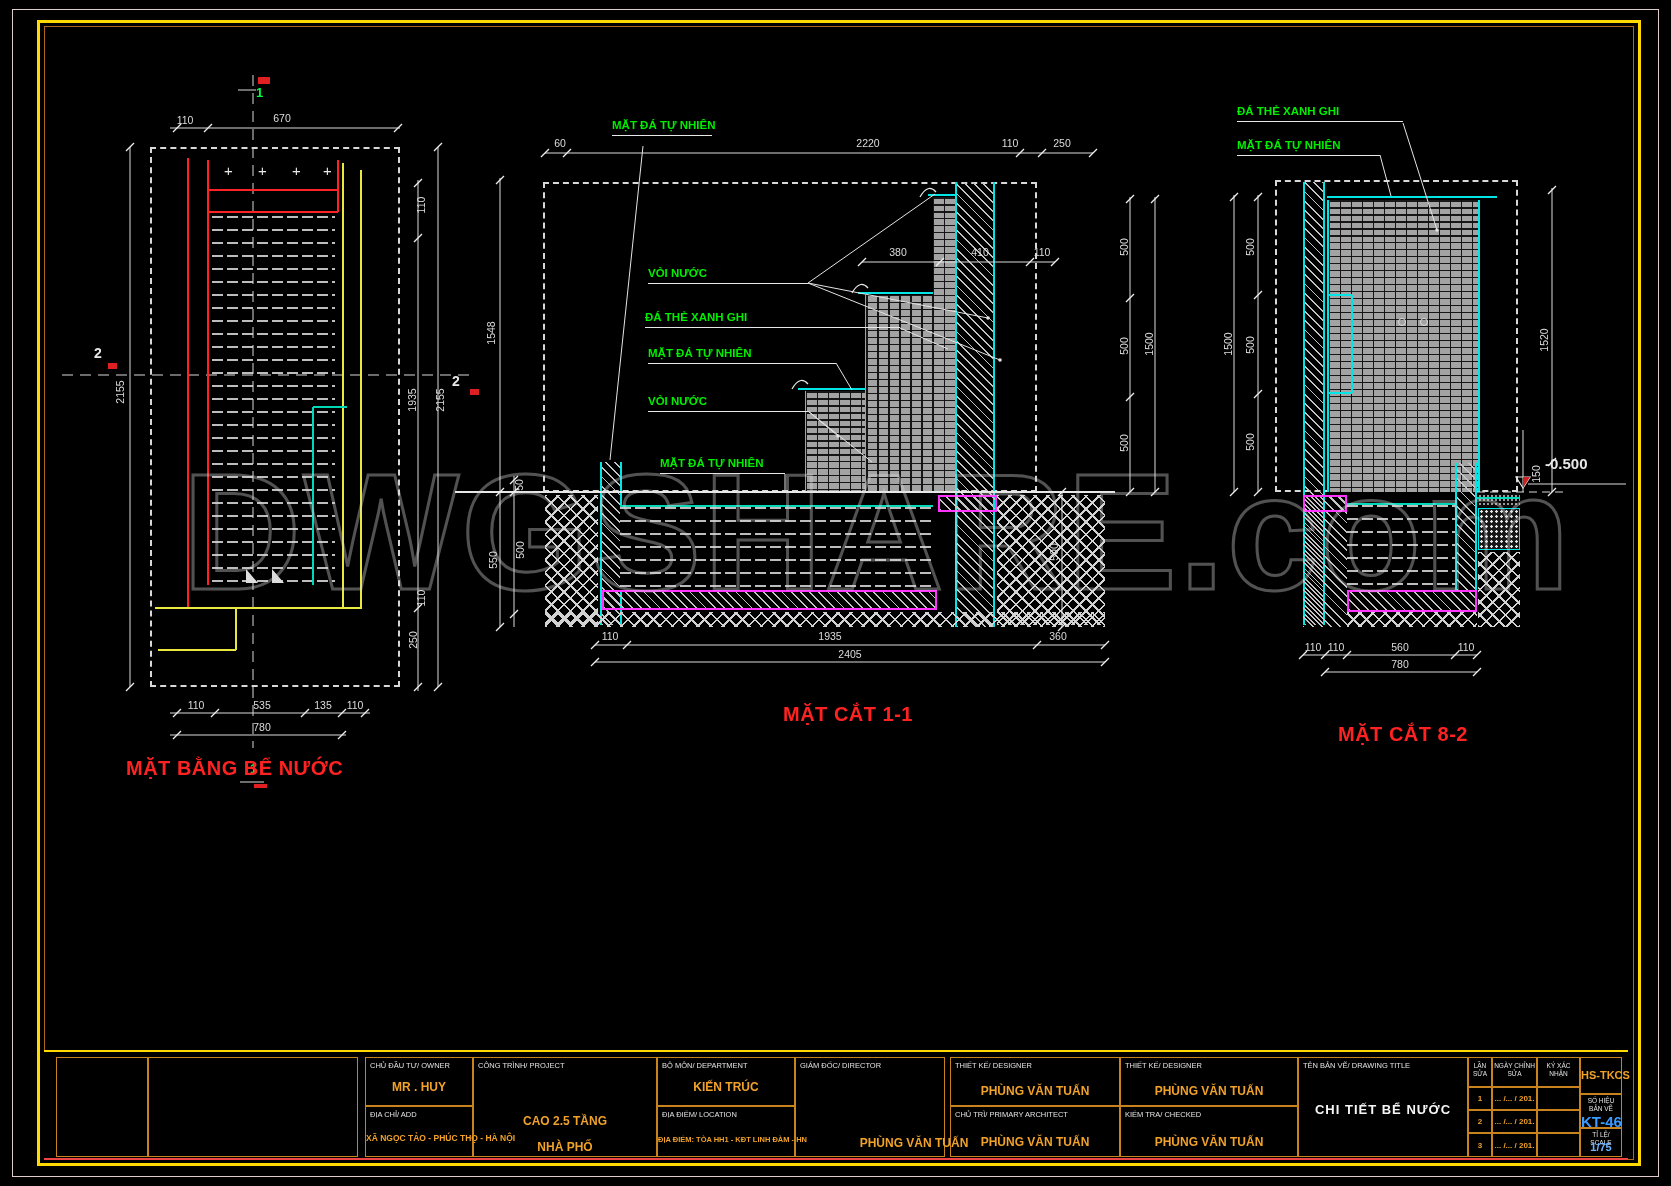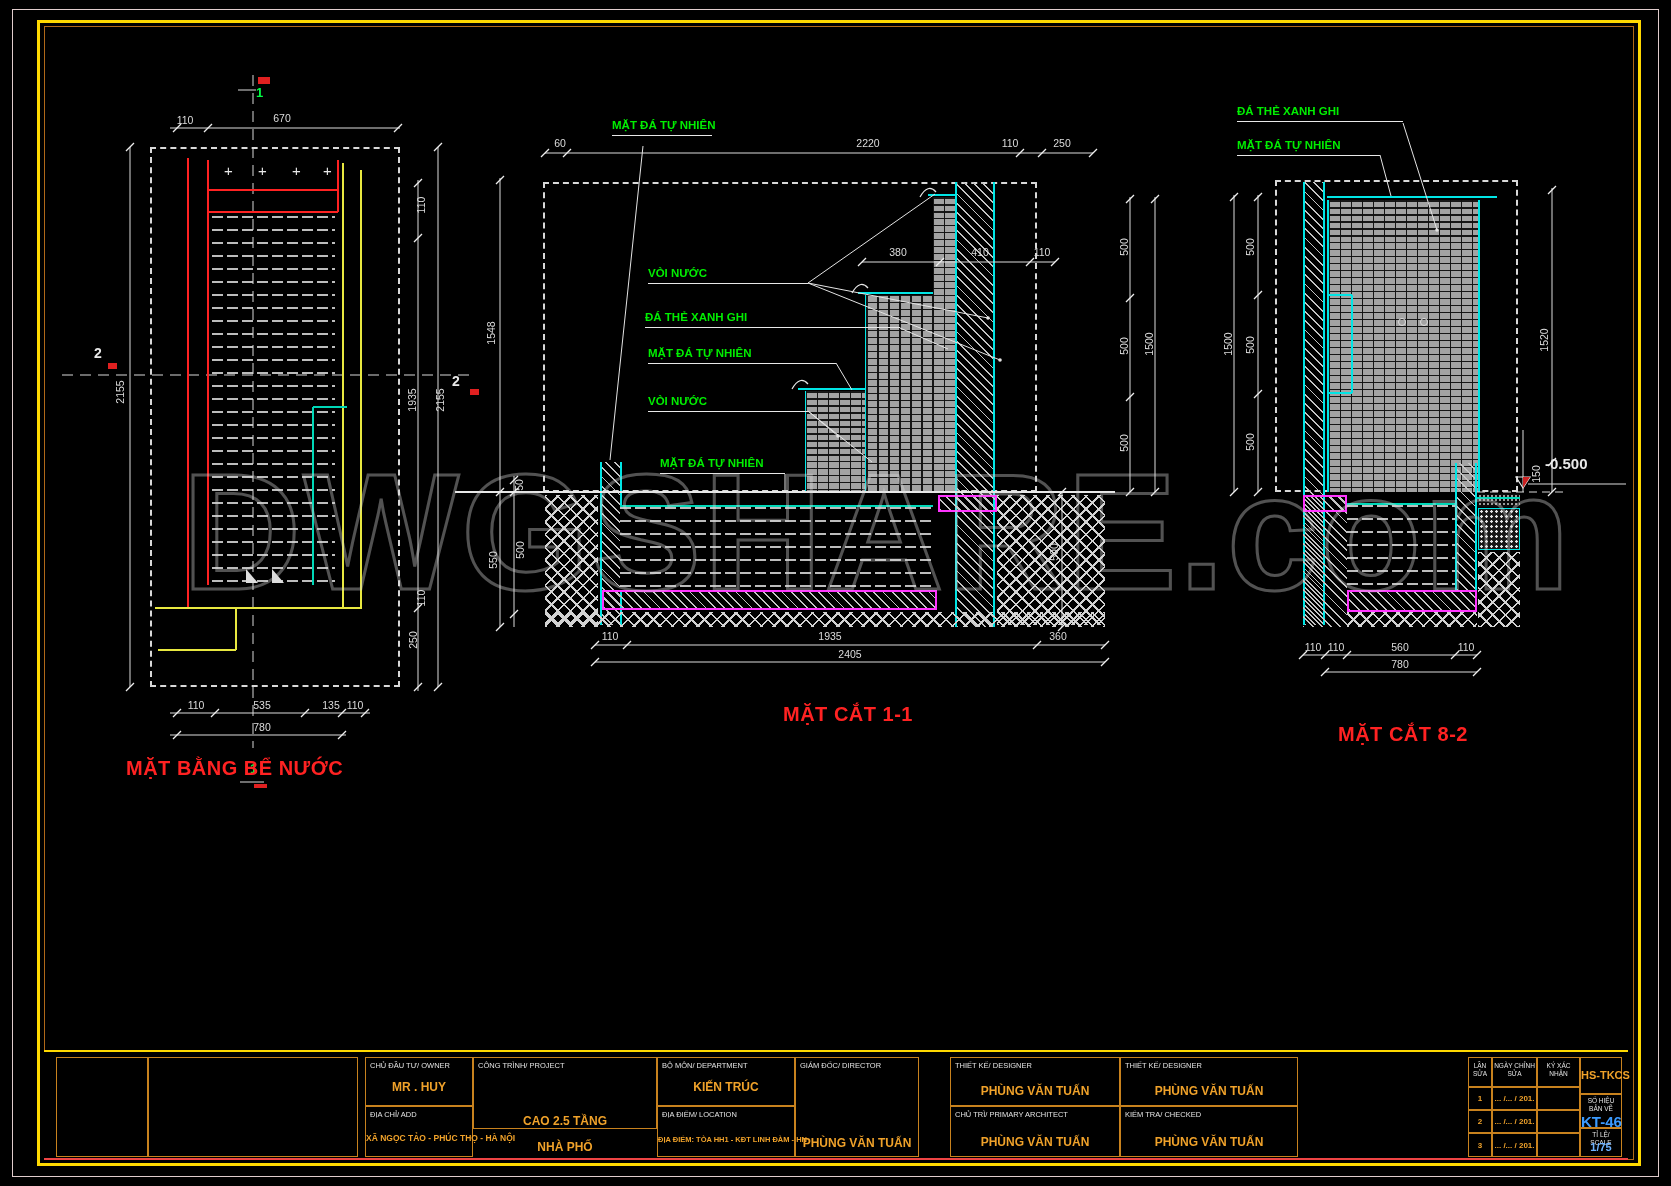--- a/index.html
+++ b/index.html
@@ -86,21 +86,21 @@
     <span class="d" style="left:185px;top:120px;">110</span>
     <span class="d" style="left:282px;top:118px;">670</span>
     <span class="dr" style="left:120px;top:392px;">2155</span>
     <span class="dr" style="left:421px;top:205px;">110</span>
     <span class="dr" style="left:412px;top:400px;">1935</span>
     <span class="dr" style="left:440px;top:400px;">2155</span>
     <span class="dr" style="left:421px;top:598px;">110</span>
     <span class="dr" style="left:413px;top:640px;">250</span>
     <span class="d" style="left:196px;top:705px;">110</span>
     <span class="d" style="left:262px;top:705px;">535</span>
-    <span class="d" style="left:323px;top:705px;margin-left:8px;">135</span>
+    <span class="d" style="left:323px;top:705px;">135</span>
     <span class="d" style="left:355px;top:705px;">110</span>
     <span class="d" style="left:262px;top:727px;">780</span>
     <span class="rtitle" style="left:126px;top:757px;">MẶT BẰNG BỂ NƯỚC</span>
   </div>
 
   <div>
     <div class="dashedrect" style="left:543px;top:182px;width:494px;height:310px;"></div>
     <div class="abs hatch cyb" style="left:955px;top:182px;width:40px;height:445px;"></div>
     <div class="abs brick" style="left:933px;top:197px;width:22px;height:295px;"></div>
     <div class="abs brick cyl" style="left:865px;top:295px;width:68px;height:197px;"></div>
@@ -221,36 +221,36 @@
 
     <div class="cell" style="left:321px;top:5px;width:108px;height:49px;">
       <span class="tb-label">CHỦ ĐẦU TƯ/ OWNER</span>
       <div class="tb-val" style="top:22px;">MR . HUY</div>
     </div>
     <div class="cell" style="left:321px;top:54px;width:108px;height:51px;">
       <span class="tb-label">ĐỊA CHỈ/ ADD</span>
       <div class="tb-val tb-val-sm" style="top:26px;">XÃ NGỌC TẢO - PHÚC THỌ - HÀ NỘI</div>
     </div>
 
-    <div class="cell" style="left:429px;top:5px;width:184px;height:72px;">
+    <div class="cell" style="left:429px;top:5px;width:184px;height:100px;">
       <span class="tb-label">CÔNG TRÌNH/ PROJECT</span>
       <div class="tb-val" style="top:38px;margin-top:44px;">NHÀ PHỐ</div>
       <div class="tb-val" style="top:56px;">CAO 2.5 TẦNG</div>
     </div>
 
     <div class="cell" style="left:613px;top:5px;width:138px;height:49px;">
       <span class="tb-label">BỘ MÔN/ DEPARTMENT</span>
       <div class="tb-val" style="top:22px;">KIẾN TRÚC</div>
     </div>
     <div class="cell" style="left:613px;top:54px;width:138px;height:51px;">
       <span class="tb-label">ĐỊA ĐIỂM/ LOCATION</span>
       <div class="tb-val" style="top:28px;font-size:7.5px;">ĐỊA ĐIỂM: TÒA HH1 - KĐT LINH ĐÀM - HN</div>
     </div>
 
-    <div class="cell" style="left:751px;top:5px;width:124px;height:100px;">
+    <div class="cell" style="left:751px;top:5px;width:150px;height:100px;padding-left:44px;">
       <span class="tb-label">GIÁM ĐỐC/ DIRECTOR</span>
       <div class="tb-val" style="top:78px;">PHÙNG VĂN TUẤN</div>
     </div>
 
     <div class="cell" style="left:906px;top:5px;width:170px;height:49px;">
       <span class="tb-label">THIẾT KẾ/ DESIGNER</span>
       <div class="tb-val" style="top:26px;">PHÙNG VĂN TUẤN</div>
     </div>
     <div class="cell" style="left:906px;top:54px;width:170px;height:51px;">
       <span class="tb-label">CHỦ TRÌ/ PRIMARY ARCHITECT</span>
@@ -259,20 +259,24 @@
 
     <div class="cell" style="left:1076px;top:5px;width:178px;height:49px;">
       <span class="tb-label">THIẾT KẾ/ DESIGNER</span>
       <div class="tb-val" style="top:26px;">PHÙNG VĂN TUẤN</div>
     </div>
     <div class="cell" style="left:1076px;top:54px;width:178px;height:51px;">
       <span class="tb-label">KIỂM TRA/ CHECKED</span>
       <div class="tb-val" style="top:28px;">PHÙNG VĂN TUẤN</div>
     </div>
 
+    <div class="cell" style="left:1254px;top:5px;width:170px;height:100px;">
+      <span class="tb-label">TÊN BẢN VẼ/ DRAWING TITLE</span>
+      <div class="tb-val tb-white" style="top:44px;">CHI TIẾT BỂ NƯỚC</div>
+    </div>
 
     <div class="cell" style="left:1424px;top:5px;width:24px;height:30px;">
       <div class="rev-h">LẦN SỬA</div>
     </div>
     <div class="cell" style="left:1448px;top:5px;width:45px;height:30px;">
       <div class="rev-h">NGÀY CHỈNH SỬA</div>
     </div>
     <div class="cell" style="left:1493px;top:5px;width:43px;height:30px;">
       <div class="rev-h">KÝ XÁC NHẬN</div>
     </div>

